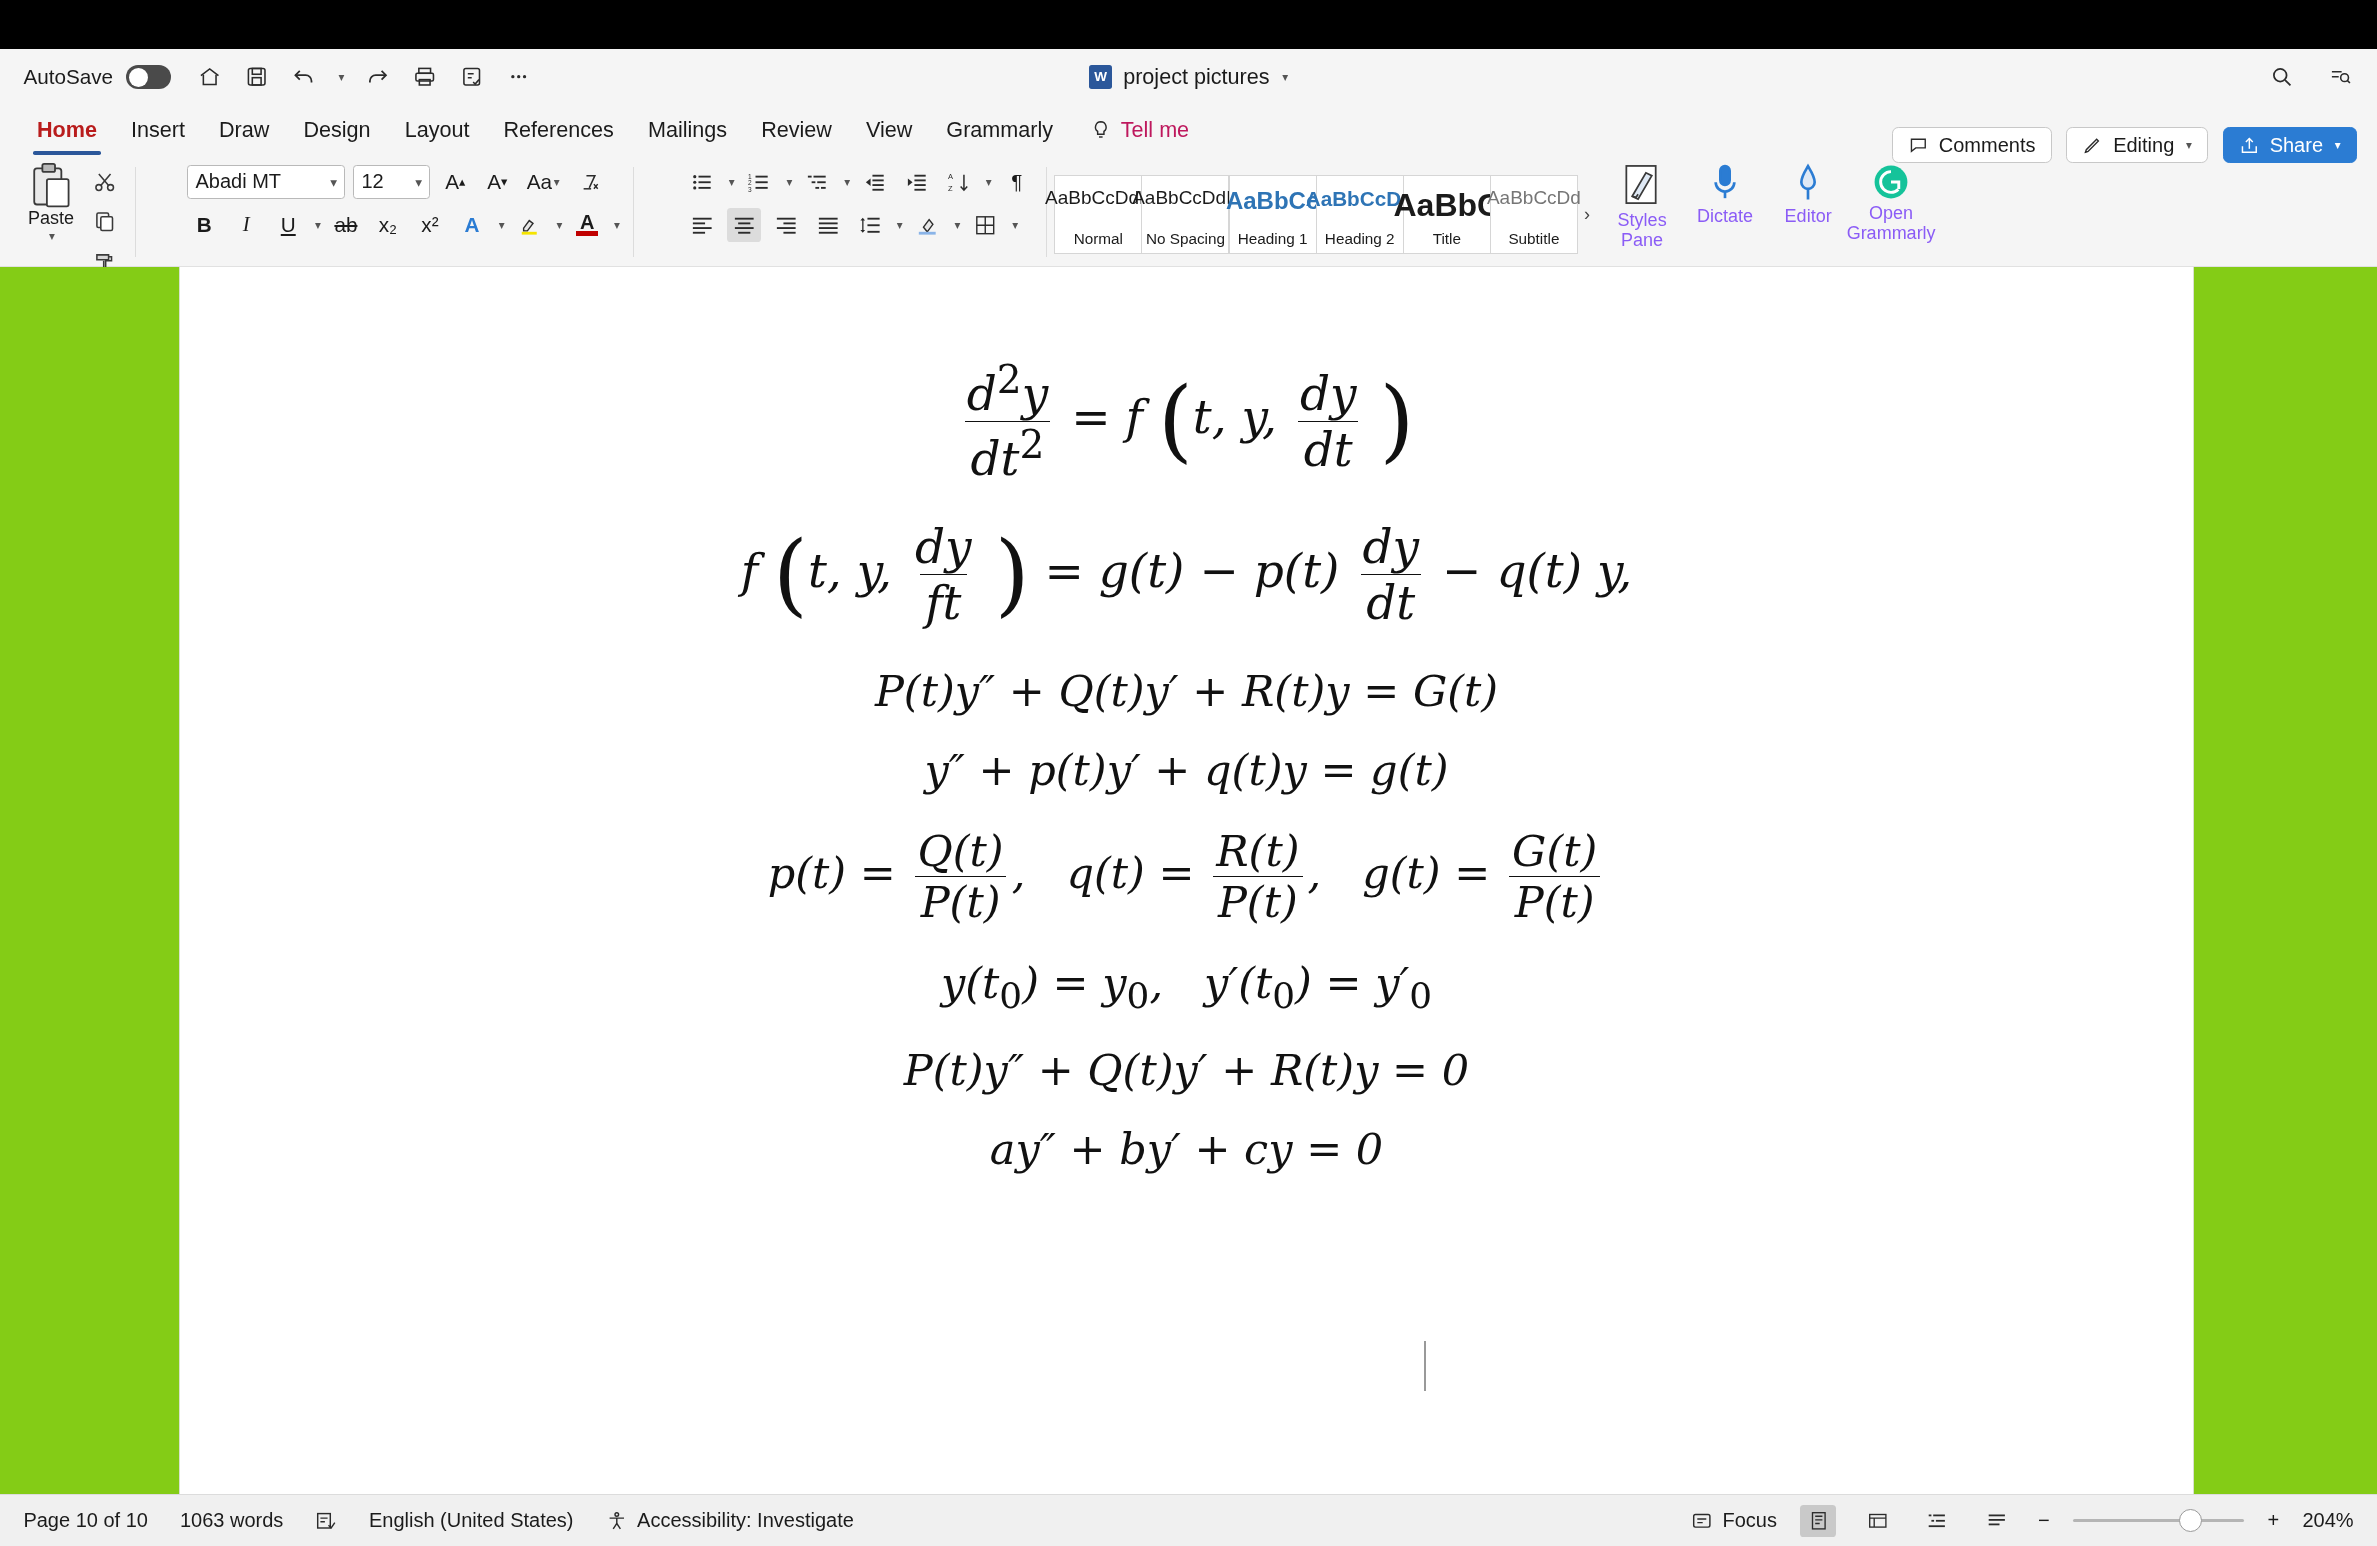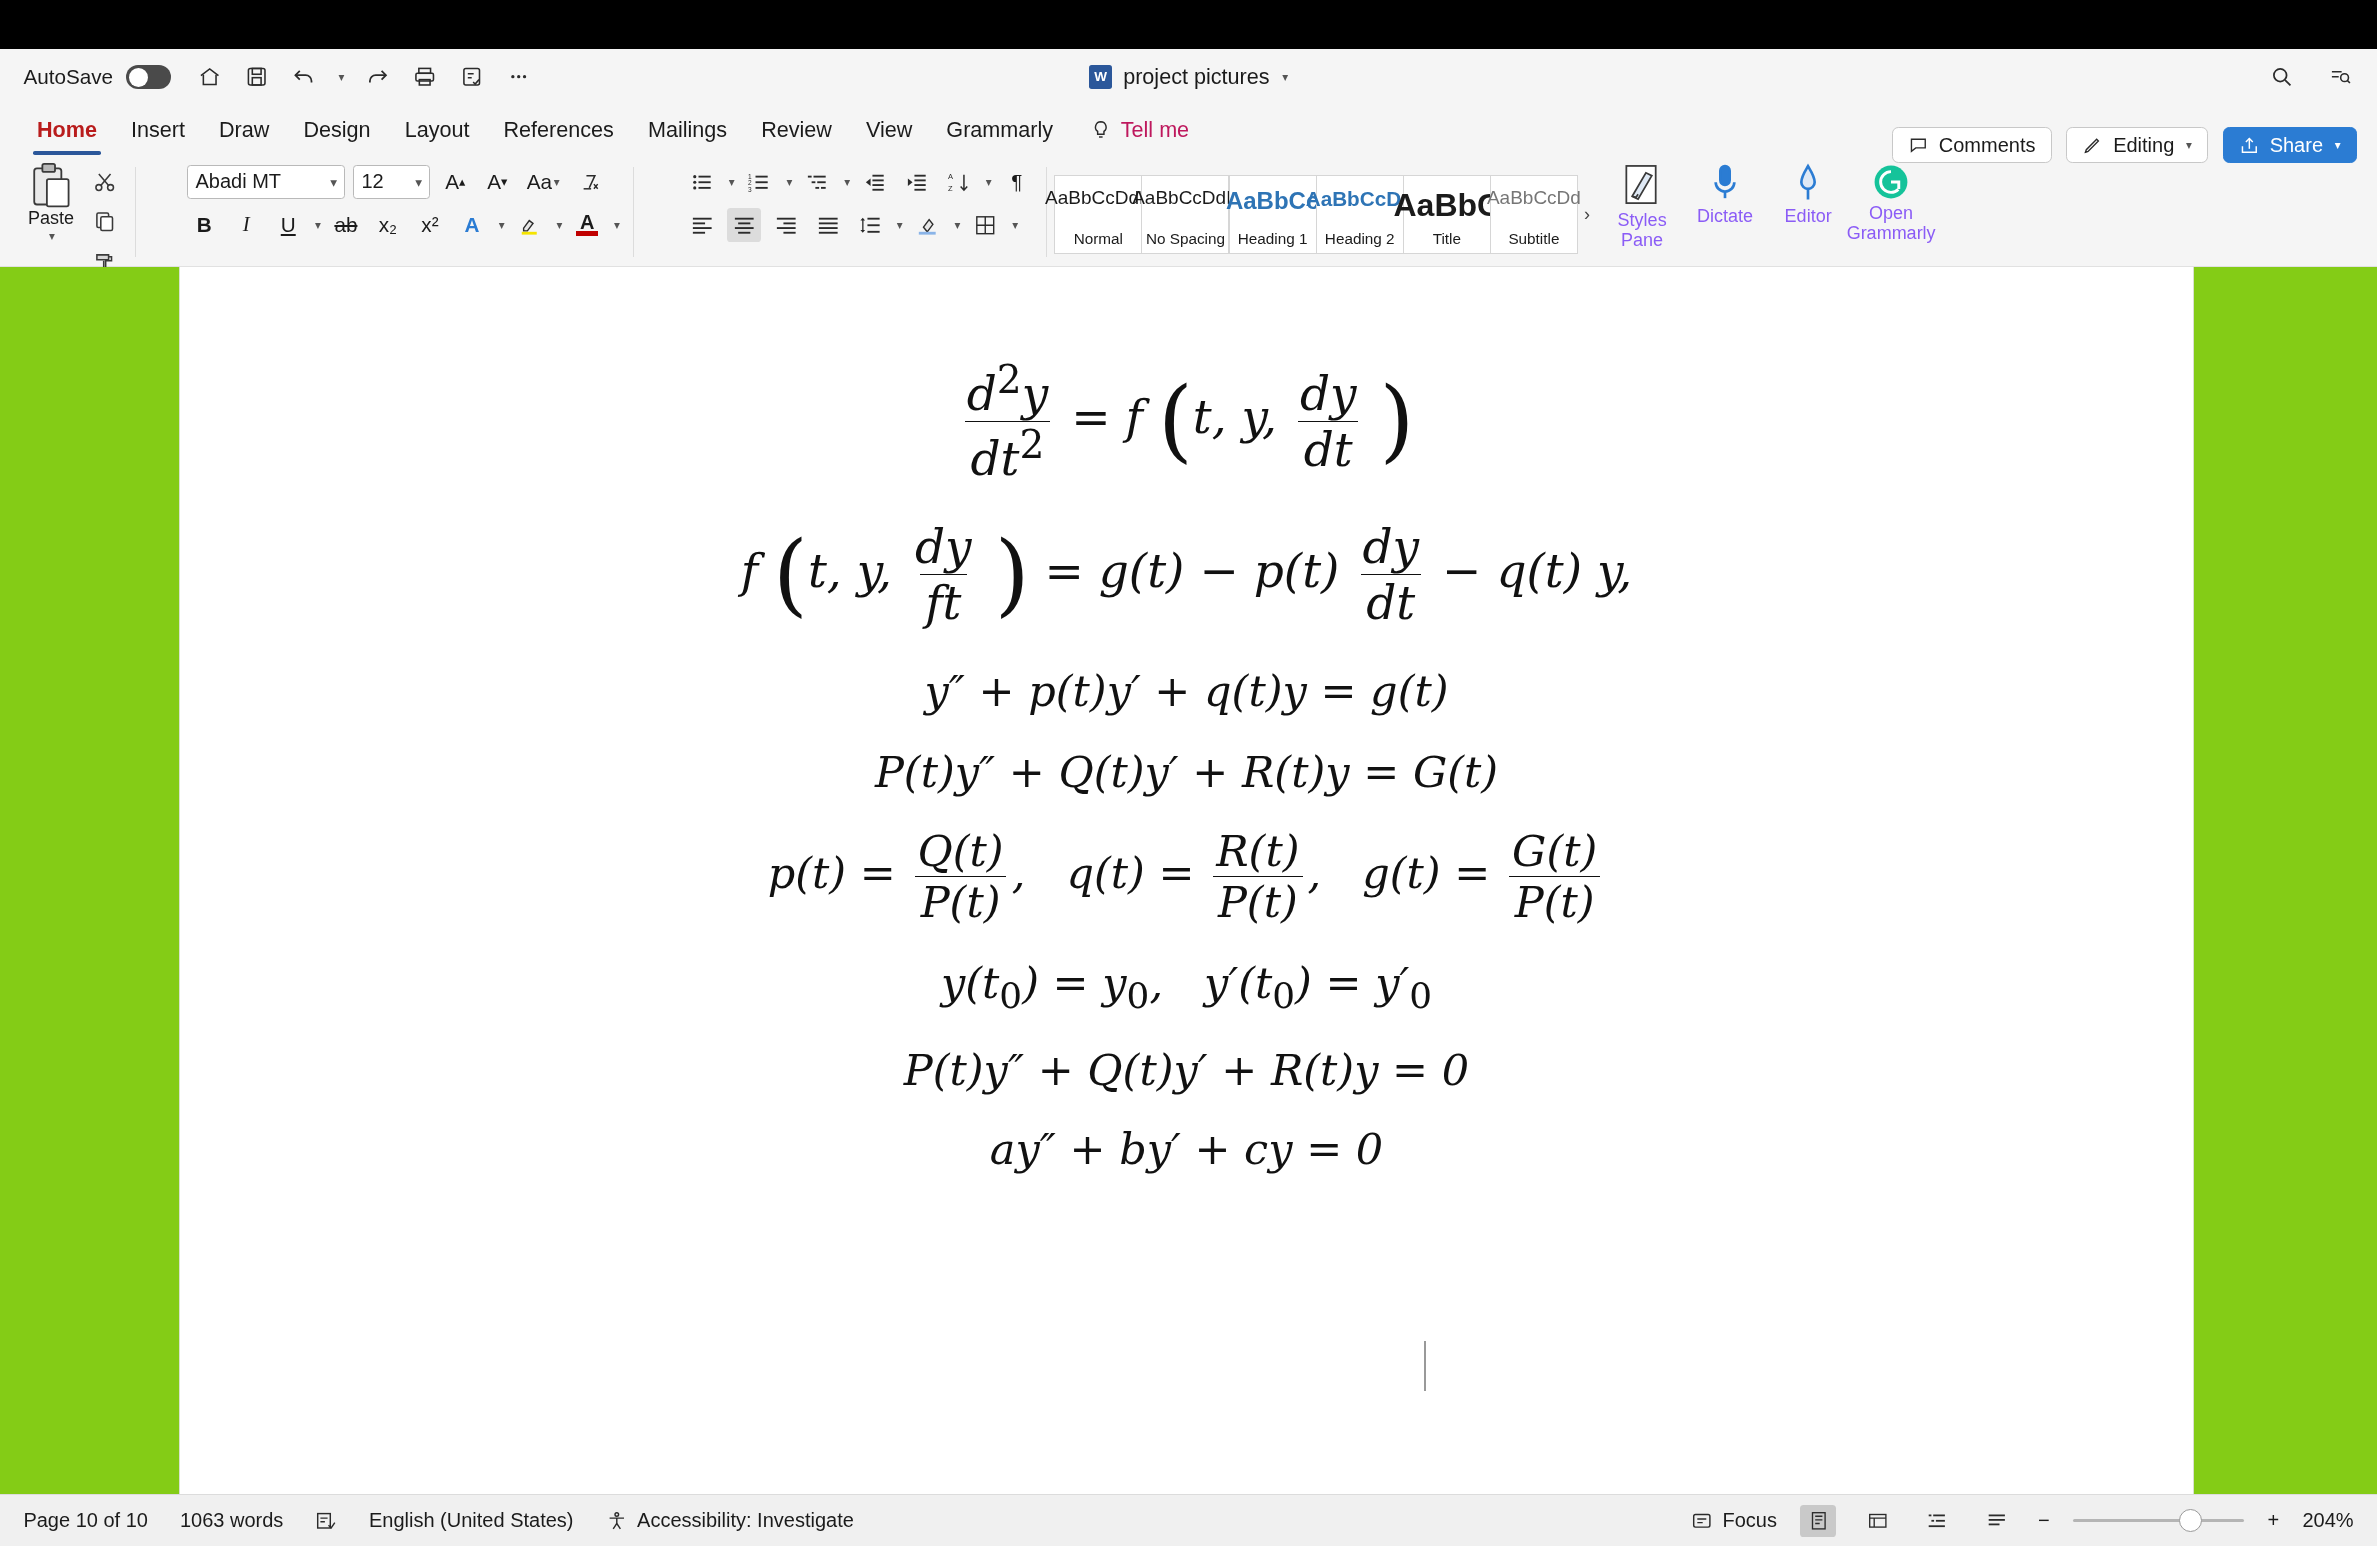--- a/index.html
+++ b/index.html
@@ -595,26 +595,26 @@
             </span>
           <span class="paren">)</span>
           <span style="font-style:normal"> = </span><i>g</i>(<i>t</i>) <span style="font-style:normal">−</span> <i>p</i>(<i>t</i>)
           <span class="frac">
               <span class="num"><i>dy</i></span>
               <span class="den"><i>dt</i></span>
             </span>
           <span style="font-style:normal">−</span> <i>q</i>(<i>t</i>) <i>y</i>,
         </div>
 
+        <div class="eq" style="font-size:43px; margin-bottom:29px;">
+          <i>P</i>(<i>t</i>)<i>y</i>″ + <i>Q</i>(<i>t</i>)<i>y</i>′ + <i>R</i>(<i>t</i>)<i>y</i> = <i>G</i>(<i>t</i>)
+        </div>
+
         <div class="eq" style="font-size:43px; margin-bottom:31px;">
           <i>y</i>″ + <i>p</i>(<i>t</i>)<i>y</i>′ + <i>q</i>(<i>t</i>)<i>y</i> = <i>g</i>(<i>t</i>)
-        </div>
-
-        <div class="eq" style="font-size:43px; margin-bottom:29px;">
-          <i>P</i>(<i>t</i>)<i>y</i>″ + <i>Q</i>(<i>t</i>)<i>y</i>′ + <i>R</i>(<i>t</i>)<i>y</i> = <i>G</i>(<i>t</i>)
         </div>
 
         <div class="eq" style="font-size:43px; margin-bottom:31px;">
           <i>p</i>(<i>t</i>) <span style="font-style:normal">=</span>
           <span class="frac">
               <span class="num"><i>Q</i>(<i>t</i>)</span>
               <span class="den"><i>P</i>(<i>t</i>)</span>
             </span>,
           &nbsp;&nbsp;<i>q</i>(<i>t</i>) <span style="font-style:normal">=</span>
           <span class="frac">

